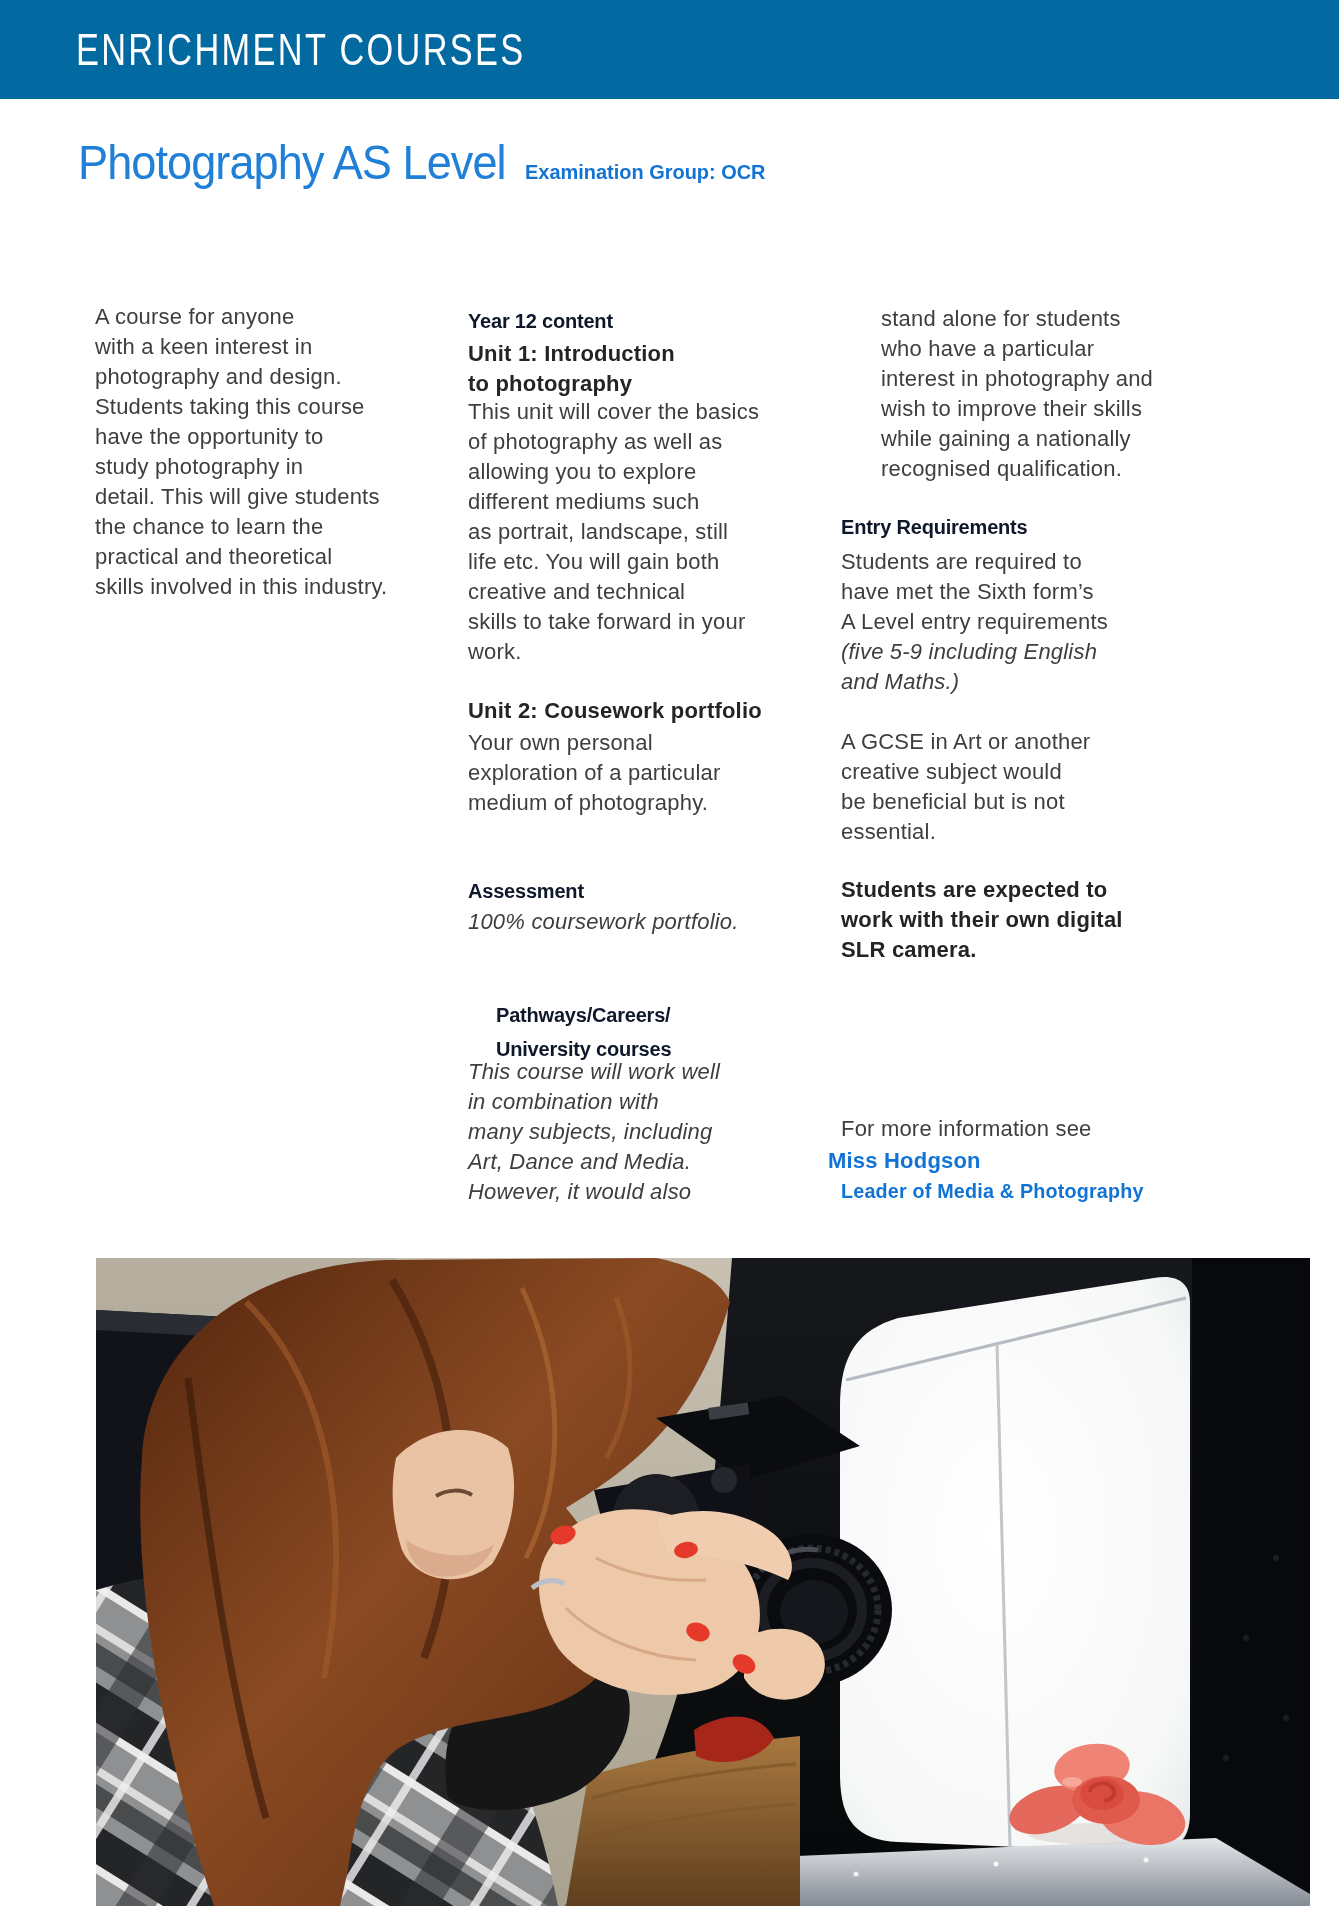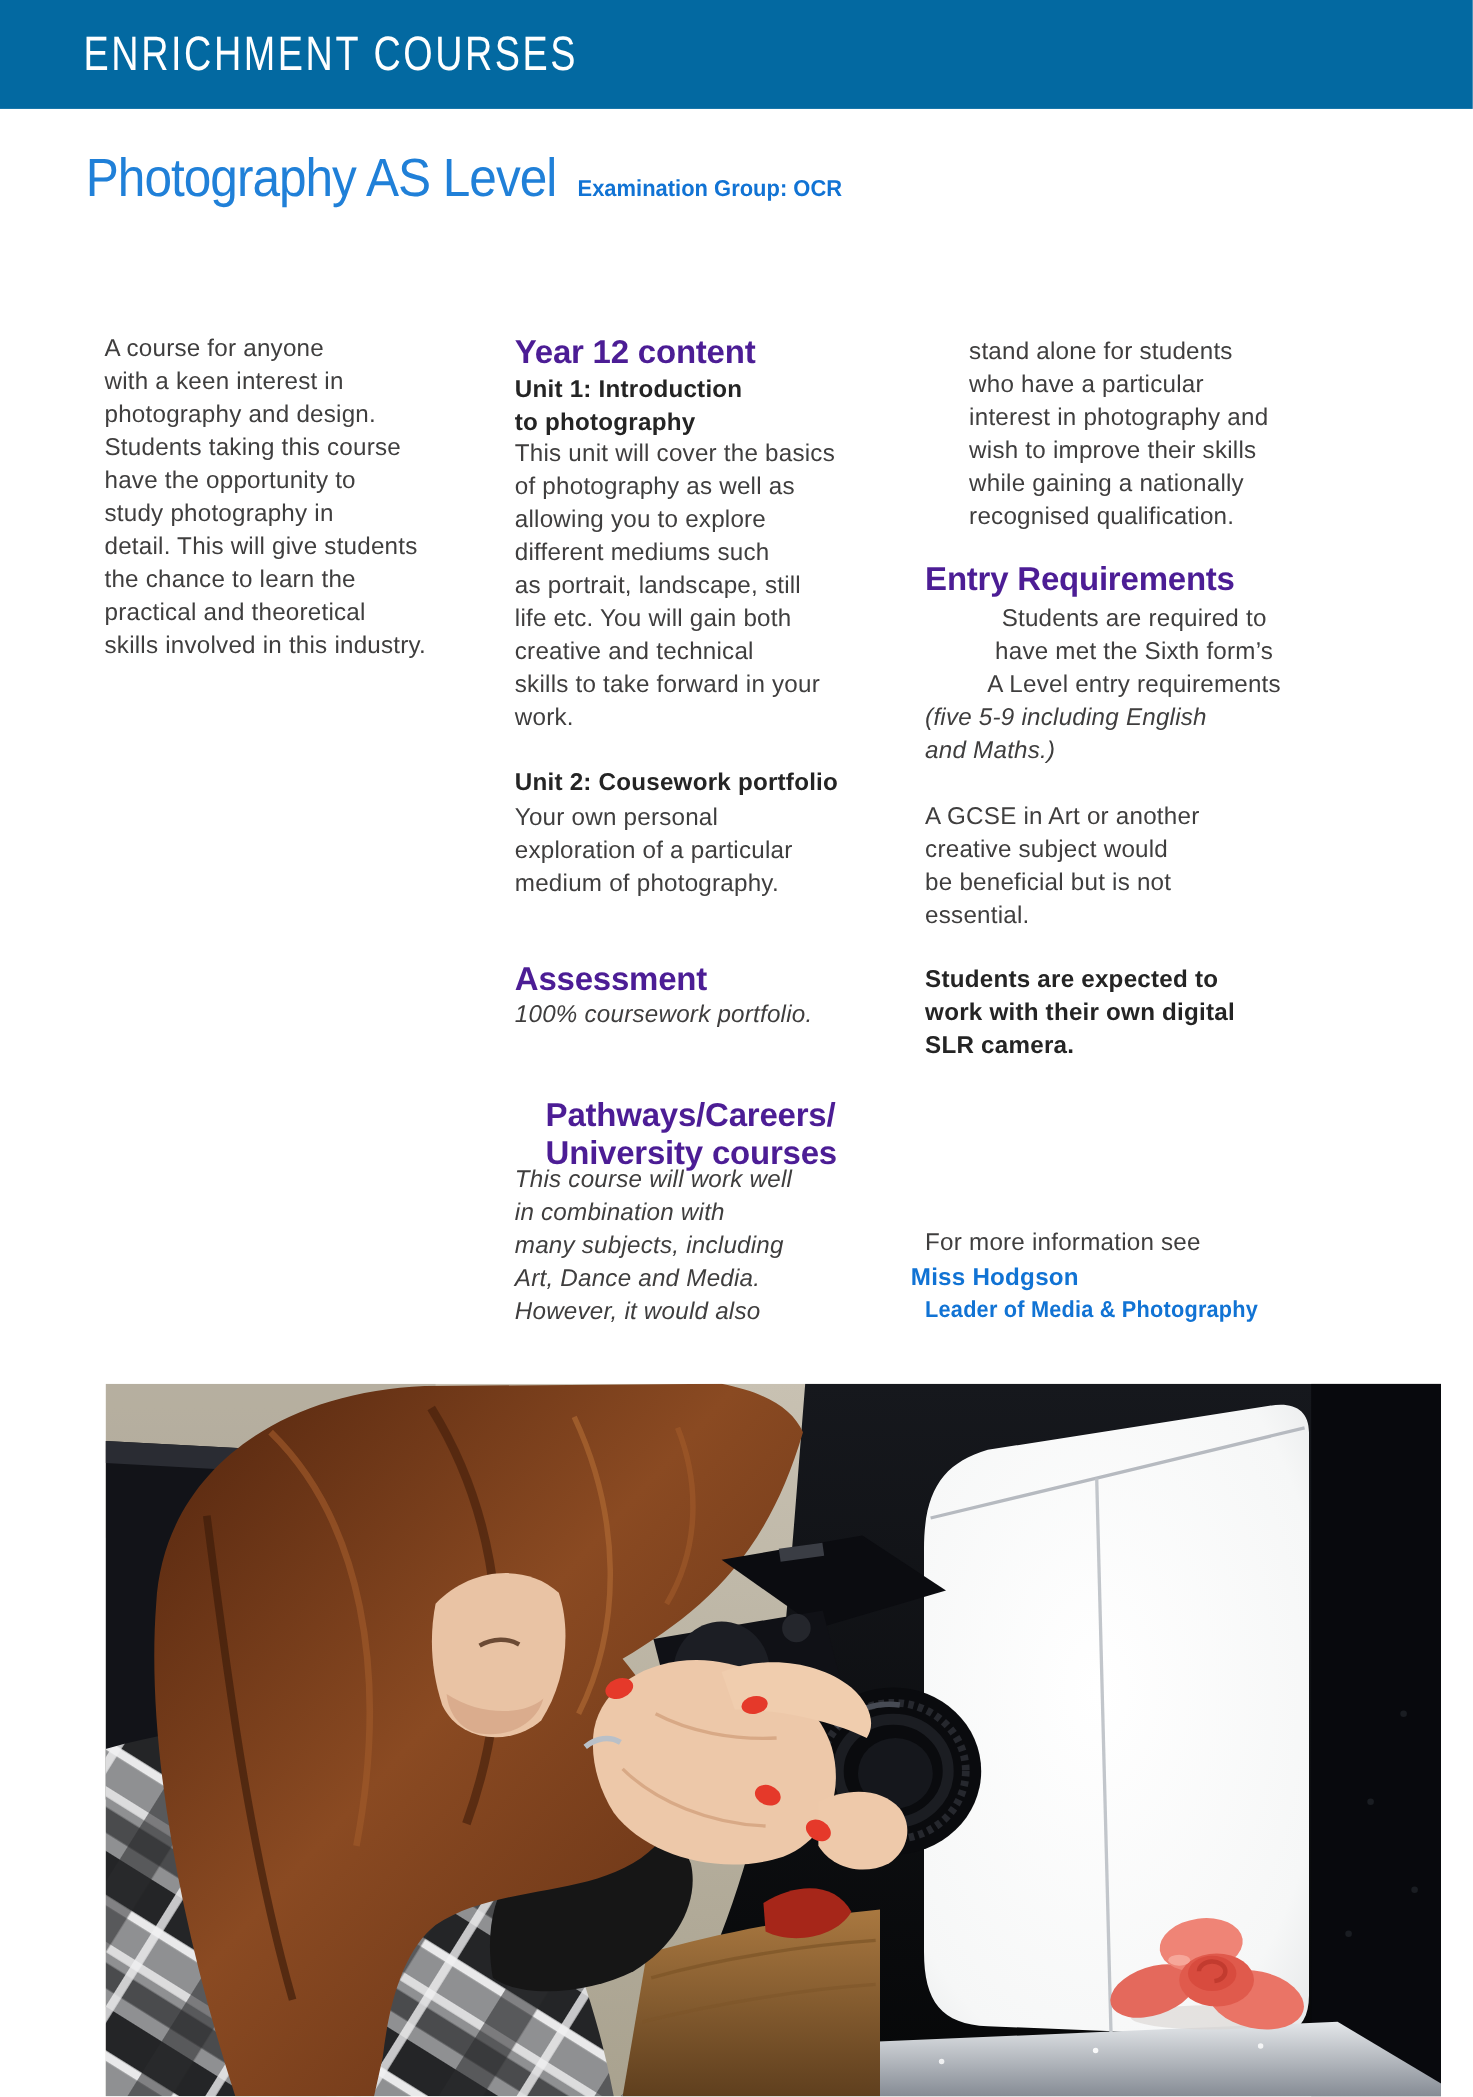--- a/index.html
+++ b/index.html
@@ -14,22 +14,22 @@
   .title-row{position:absolute;left:78px;top:134px;display:flex;align-items:baseline;}
   .page-title{display:inline-block;font-size:49px;font-weight:400;color:#2080d8;
           letter-spacing:-1px;transform:scaleX(.92);transform-origin:left bottom;white-space:nowrap;}
   .exam-group{display:inline-block;font-size:21px;font-weight:700;color:#1173d4;
           margin-left:-18px;transform:scaleX(.95);transform-origin:left bottom;white-space:nowrap;}
   
   .txt{position:absolute;white-space:pre-line;font-size:22px;line-height:30px;
        color:#3f3e3e;letter-spacing:.2px;width:380px;}
   .bold{font-weight:700;color:#242424;}
   .italic{font-style:italic;}
-  .h-blue{position:absolute;white-space:pre-line;font-size:30px;line-height:34px;
-       font-weight:700;color:#4c1d95;letter-spacing:-.2px;width:380px;}
+  .h-blue{position:absolute;white-space:pre-line;font-size:20px;line-height:34px;
+       font-weight:700;color:#0f172a;letter-spacing:-.2px;width:380px;}
   .blue{color:#1173d4;}
   .condensed{display:inline-block;transform:scaleX(.94);transform-origin:left top;white-space:nowrap;}
   
   .photo{position:absolute;left:96px;top:1258px;width:1214px;height:648px;}
   .photo svg{display:block;width:100%;height:100%;}
 </style>
 </head>
 <body>
 
 <div class="page">
@@ -80,21 +80,21 @@
 Art, Dance and Media.
 However, it would also</div>
 
   <div class="txt" style="left:881px;top:304px;">stand alone for students
 who have a particular
 interest in photography and
 wish to improve their skills
 while gaining a nationally
 recognised qualification.</div>
   <div class="h-blue" style="left:841px;top:510px;">Entry Requirements</div>
-  <div class="txt" style="left:841px;top:547px;text-align:center;">Students are required to
+  <div class="txt" style="left:841px;top:547px;">Students are required to
 have met the Sixth form’s
 A Level entry requirements</div>
   <div class="txt italic" style="left:841px;top:637px;">(five 5-9 including English
 and Maths.)</div>
   <div class="txt" style="left:841px;top:727px;">A GCSE in Art or another
 creative subject would
 be beneficial but is not
 essential.</div>
   <div class="txt bold" style="left:841px;top:875px;">Students are expected to
 work with their own digital

